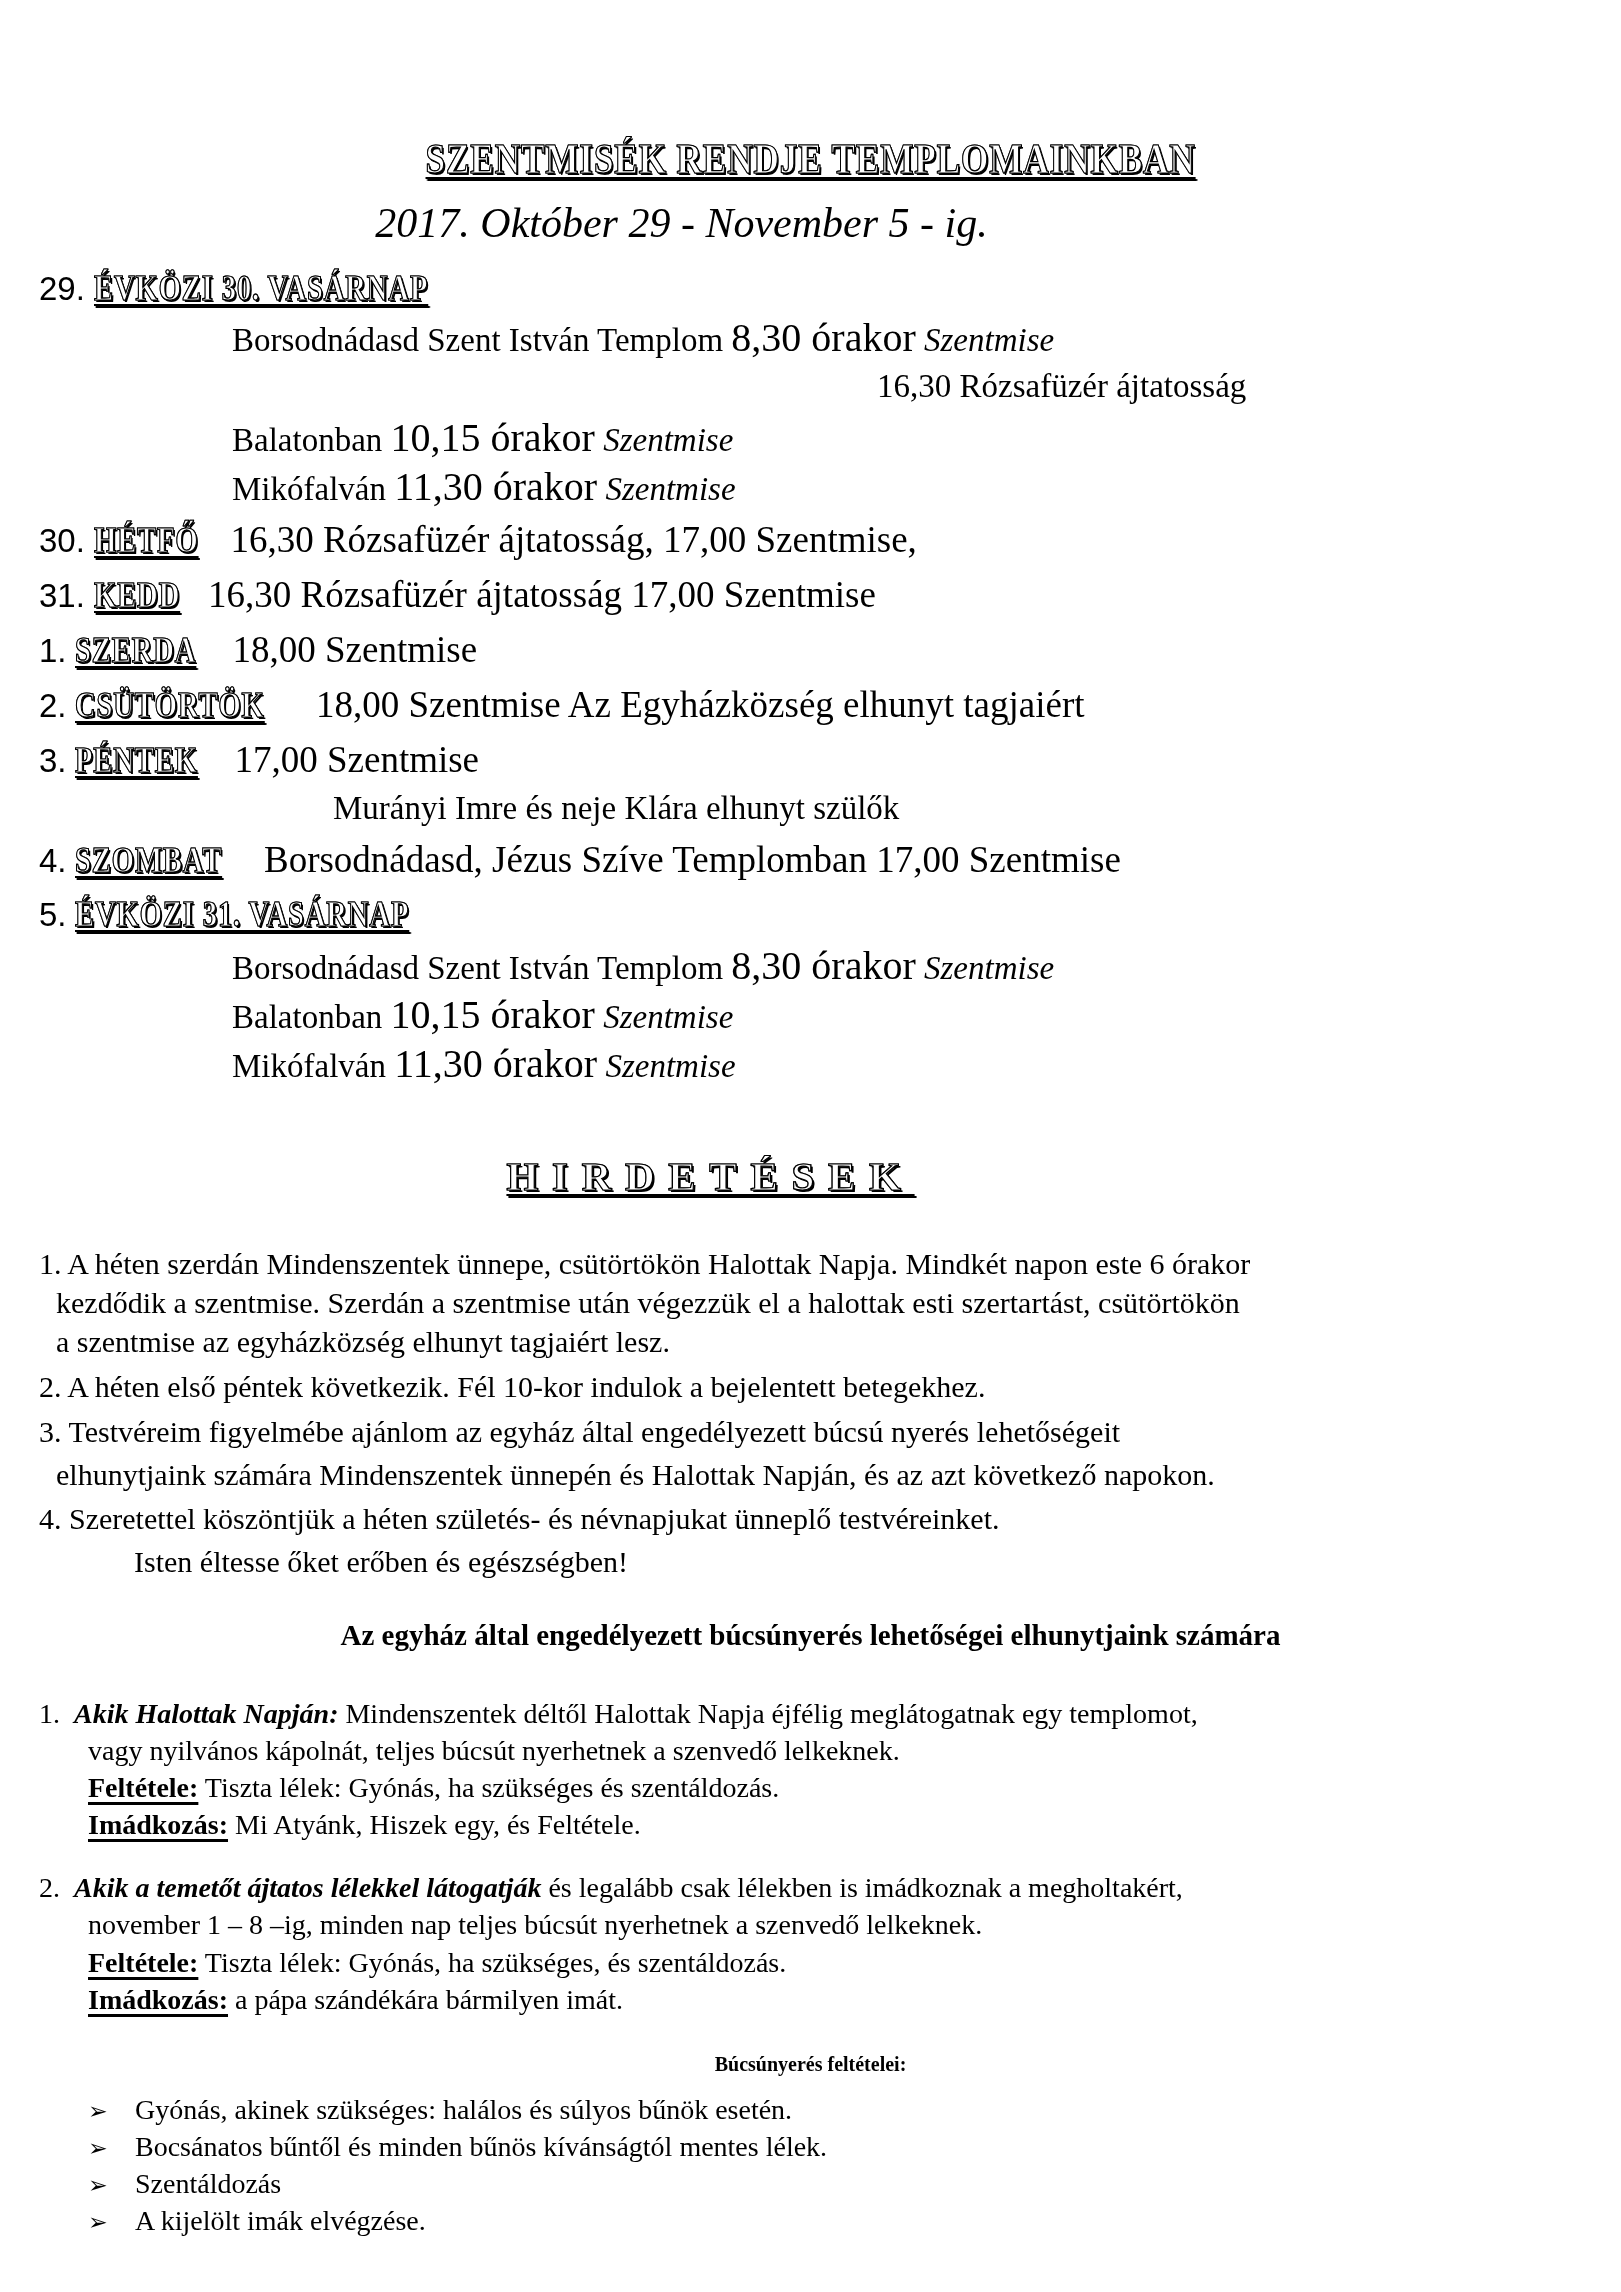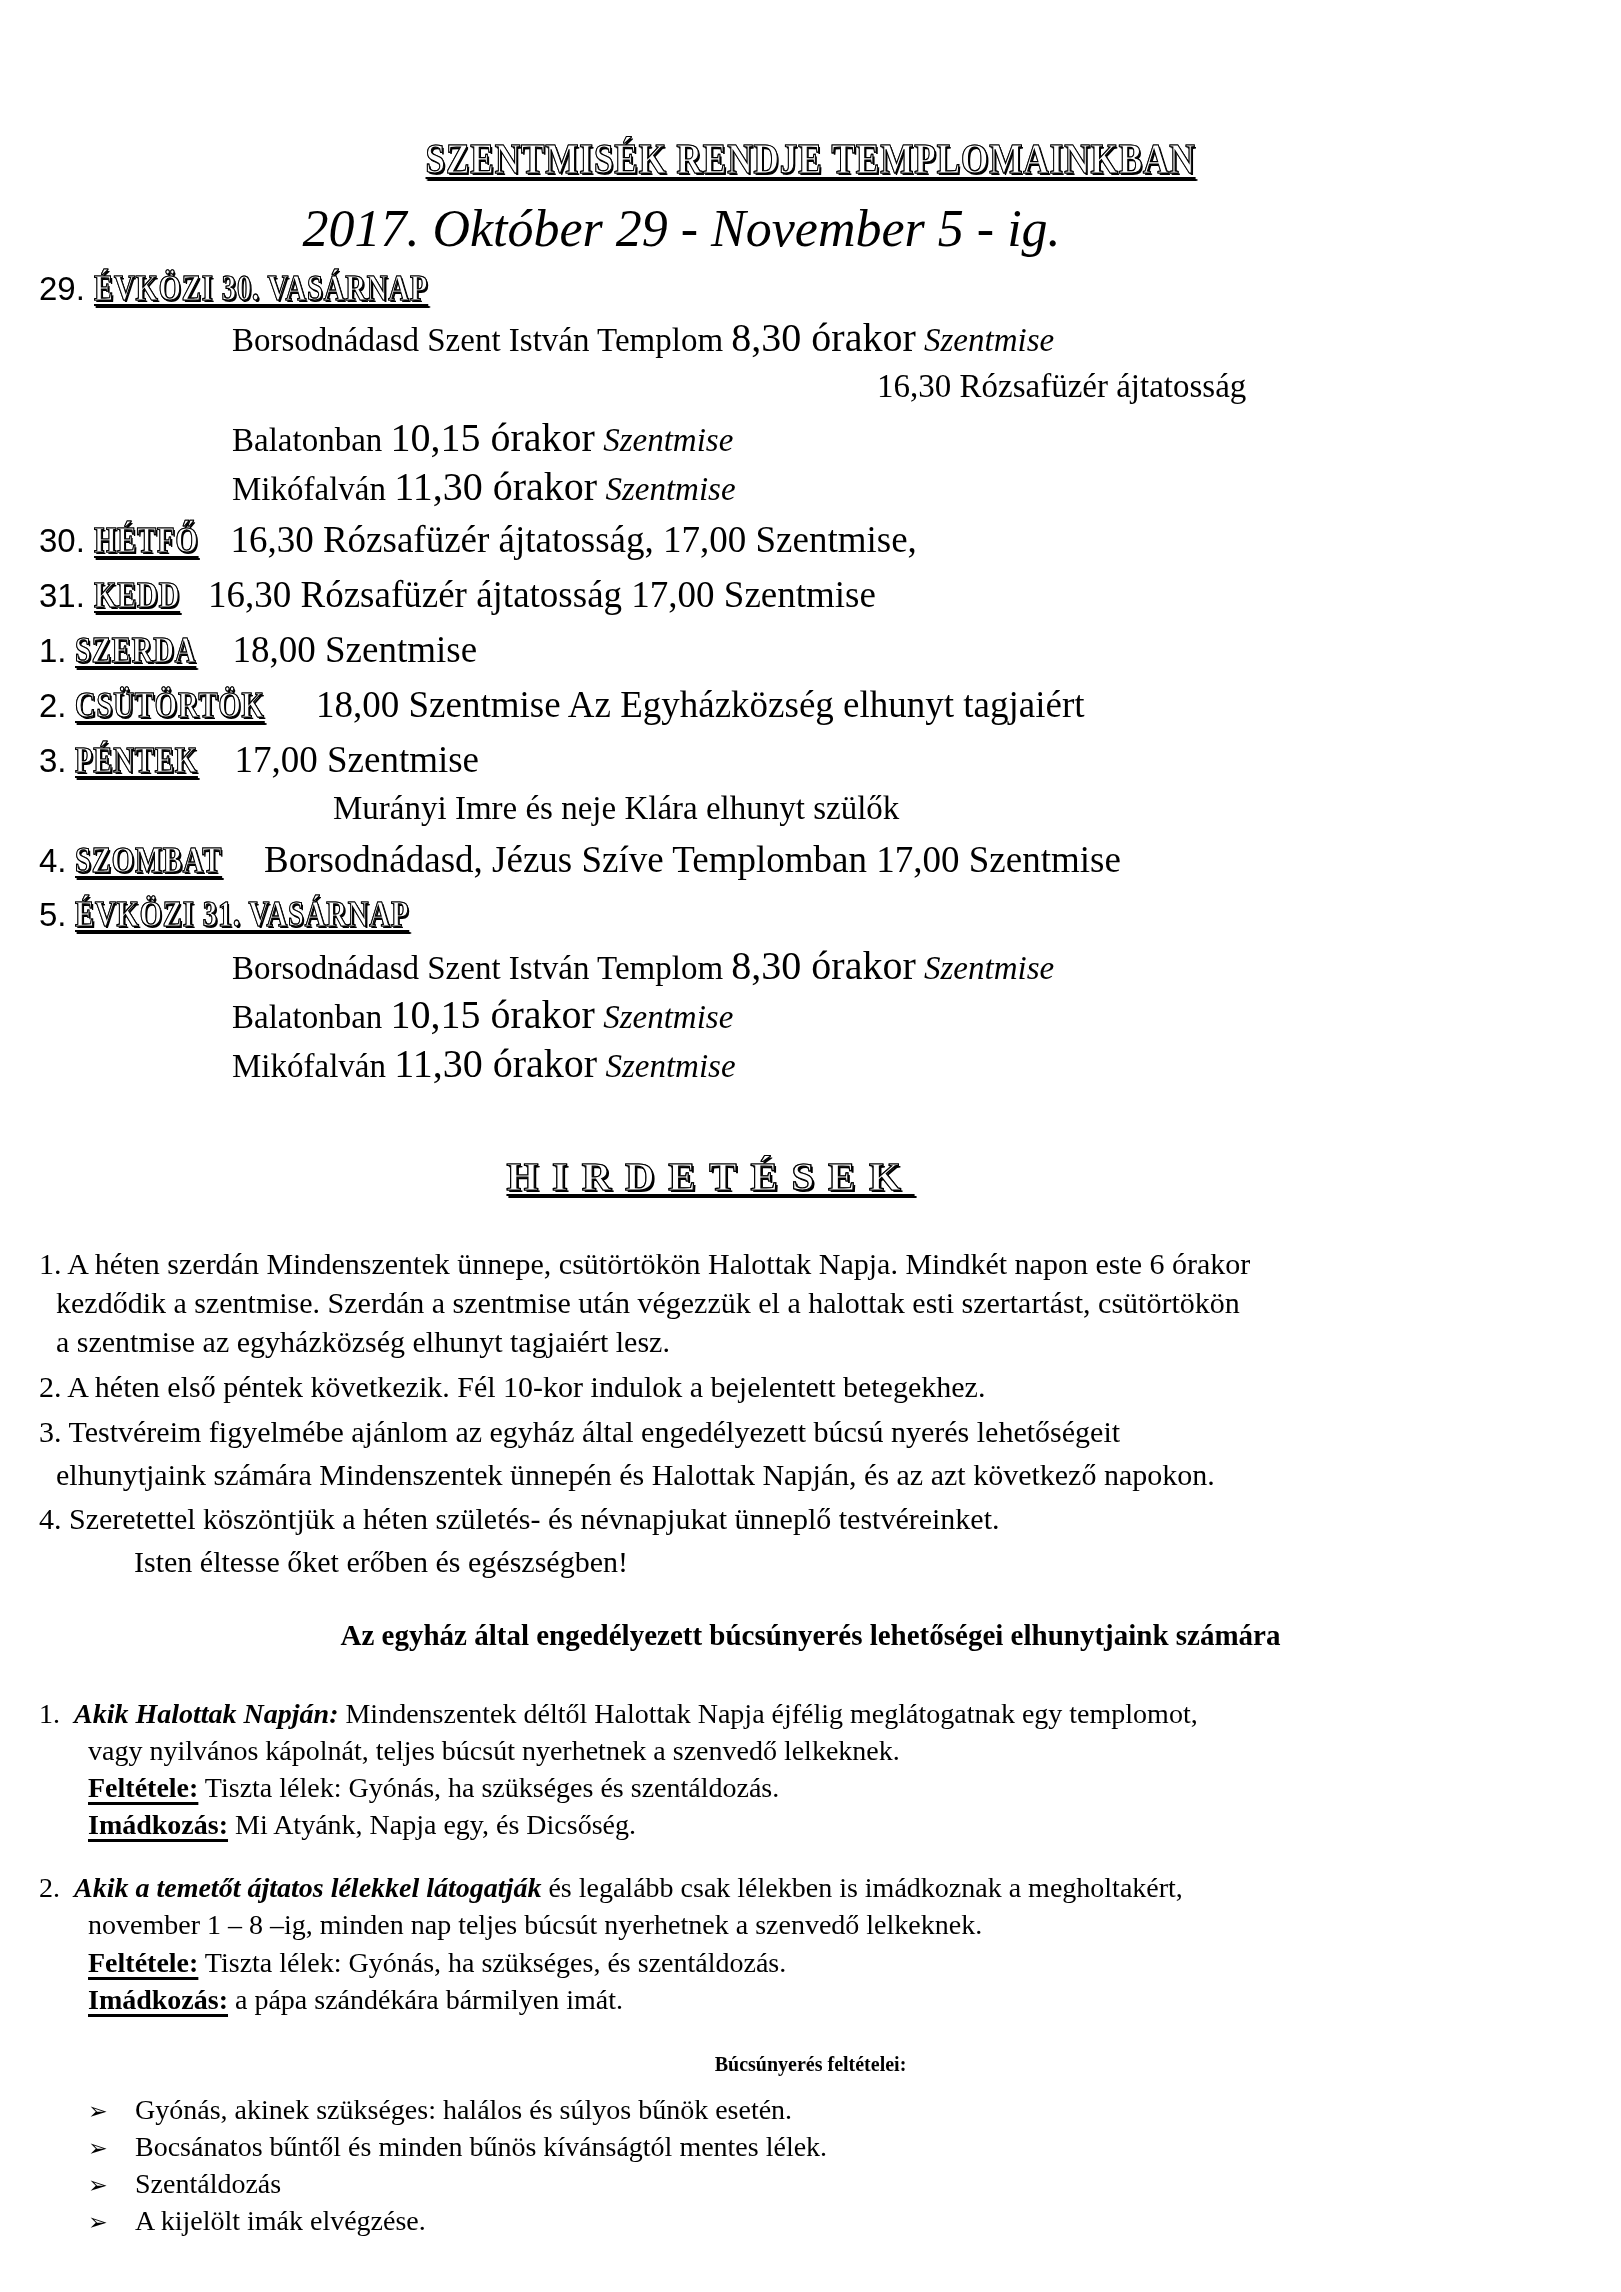--- a/index.html
+++ b/index.html
@@ -16,21 +16,21 @@
     text-decoration-thickness: 2px;
     text-underline-offset: 3.9px;
     letter-spacing: 1px;
     transform: scaleX(0.82);
     transform-origin: left center;
     display: inline-block;
   }
 
   .title { top: 90px; left: 0; width: 1621px; text-align: center; font-size: 43px; }
   .title .deco { transform-origin: center center; }
-  .subtitle { top: 155px; left: 0; width: 1363px; text-align: center; font-size: 52px; font-style: italic; font-family: "Liberation Serif", serif; }
+  .subtitle { top: 155px; left: 0; width: 1363px; text-align: center; font-size: 42px; font-style: italic; font-family: "Liberation Serif", serif; }
 
   .dayrow { font-size: 35px; line-height: 43px; }
   .daynum { font-family: "Liberation Sans", sans-serif; font-size: 33px; }
   .daytext { font-family: Liberation Serif, serif; font-size: 37px; }
   .massline { font-size: 33px; line-height: 43px; font-family: "Liberation Serif", serif; }
   .time-sans { font-family: Liberation Serif, serif; font-size: 40px; }
   .ital { font-style: italic; font-family: "Liberation Serif", serif; }
 
   .hird-title { top: 1108px; left: 0; width: 1421px; text-align: center; font-size: 41px; }
   .hird-title .deco { letter-spacing: 13.7px; transform: none; }
@@ -122,21 +122,21 @@
 <div class="abs sub-title">Az egyház által engedélyezett búcsúnyerés lehetőségei elhunytjaink számára</div>
 
 <div class="abs item" style="top:1651px; left:39px;">
   <span>1.</span>&nbsp;&nbsp;<span class="bi">Akik Halottak Napján:</span><span> Mindenszentek déltől Halottak Napja éjfélig meglátogatnak egy templomot,</span>
 </div>
 <div class="abs item" style="top:1688px; left:88px;">vagy nyilvános kápolnát, teljes búcsút nyerhetnek a szenvedő lelkeknek.</div>
 <div class="abs item" style="top:1725px; left:88px;">
   <span class="bu">Feltétele:</span><span> Tiszta lélek: Gyónás, ha szükséges és szentáldozás.</span>
 </div>
 <div class="abs item" style="top:1762px; left:88px;">
-  <span class="bu">Imádkozás:</span><span> Mi Atyánk, Napja egy, és Dicsőség.</span>
+  <span class="bu">Imádkozás:</span><span> Mi Atyánk, Hiszek egy, és Feltétele.</span>
 </div>
 
 <div class="abs item" style="top:1825px; left:39px;">
   <span>2.</span>&nbsp;&nbsp;<span class="bi">Akik a temetőt ájtatos lélekkel látogatják</span><span> és legalább csak lélekben is imádkoznak a megholtakért,</span>
 </div>
 <div class="abs item" style="top:1862px; left:88px;">november 1 – 8 –ig, minden nap teljes búcsút nyerhetnek a szenvedő lelkeknek.</div>
 <div class="abs item" style="top:1900px; left:88px;">
   <span class="bu">Feltétele:</span><span> Tiszta lélek: Gyónás, ha szükséges, és szentáldozás.</span>
 </div>
 <div class="abs item" style="top:1937px; left:88px;">

